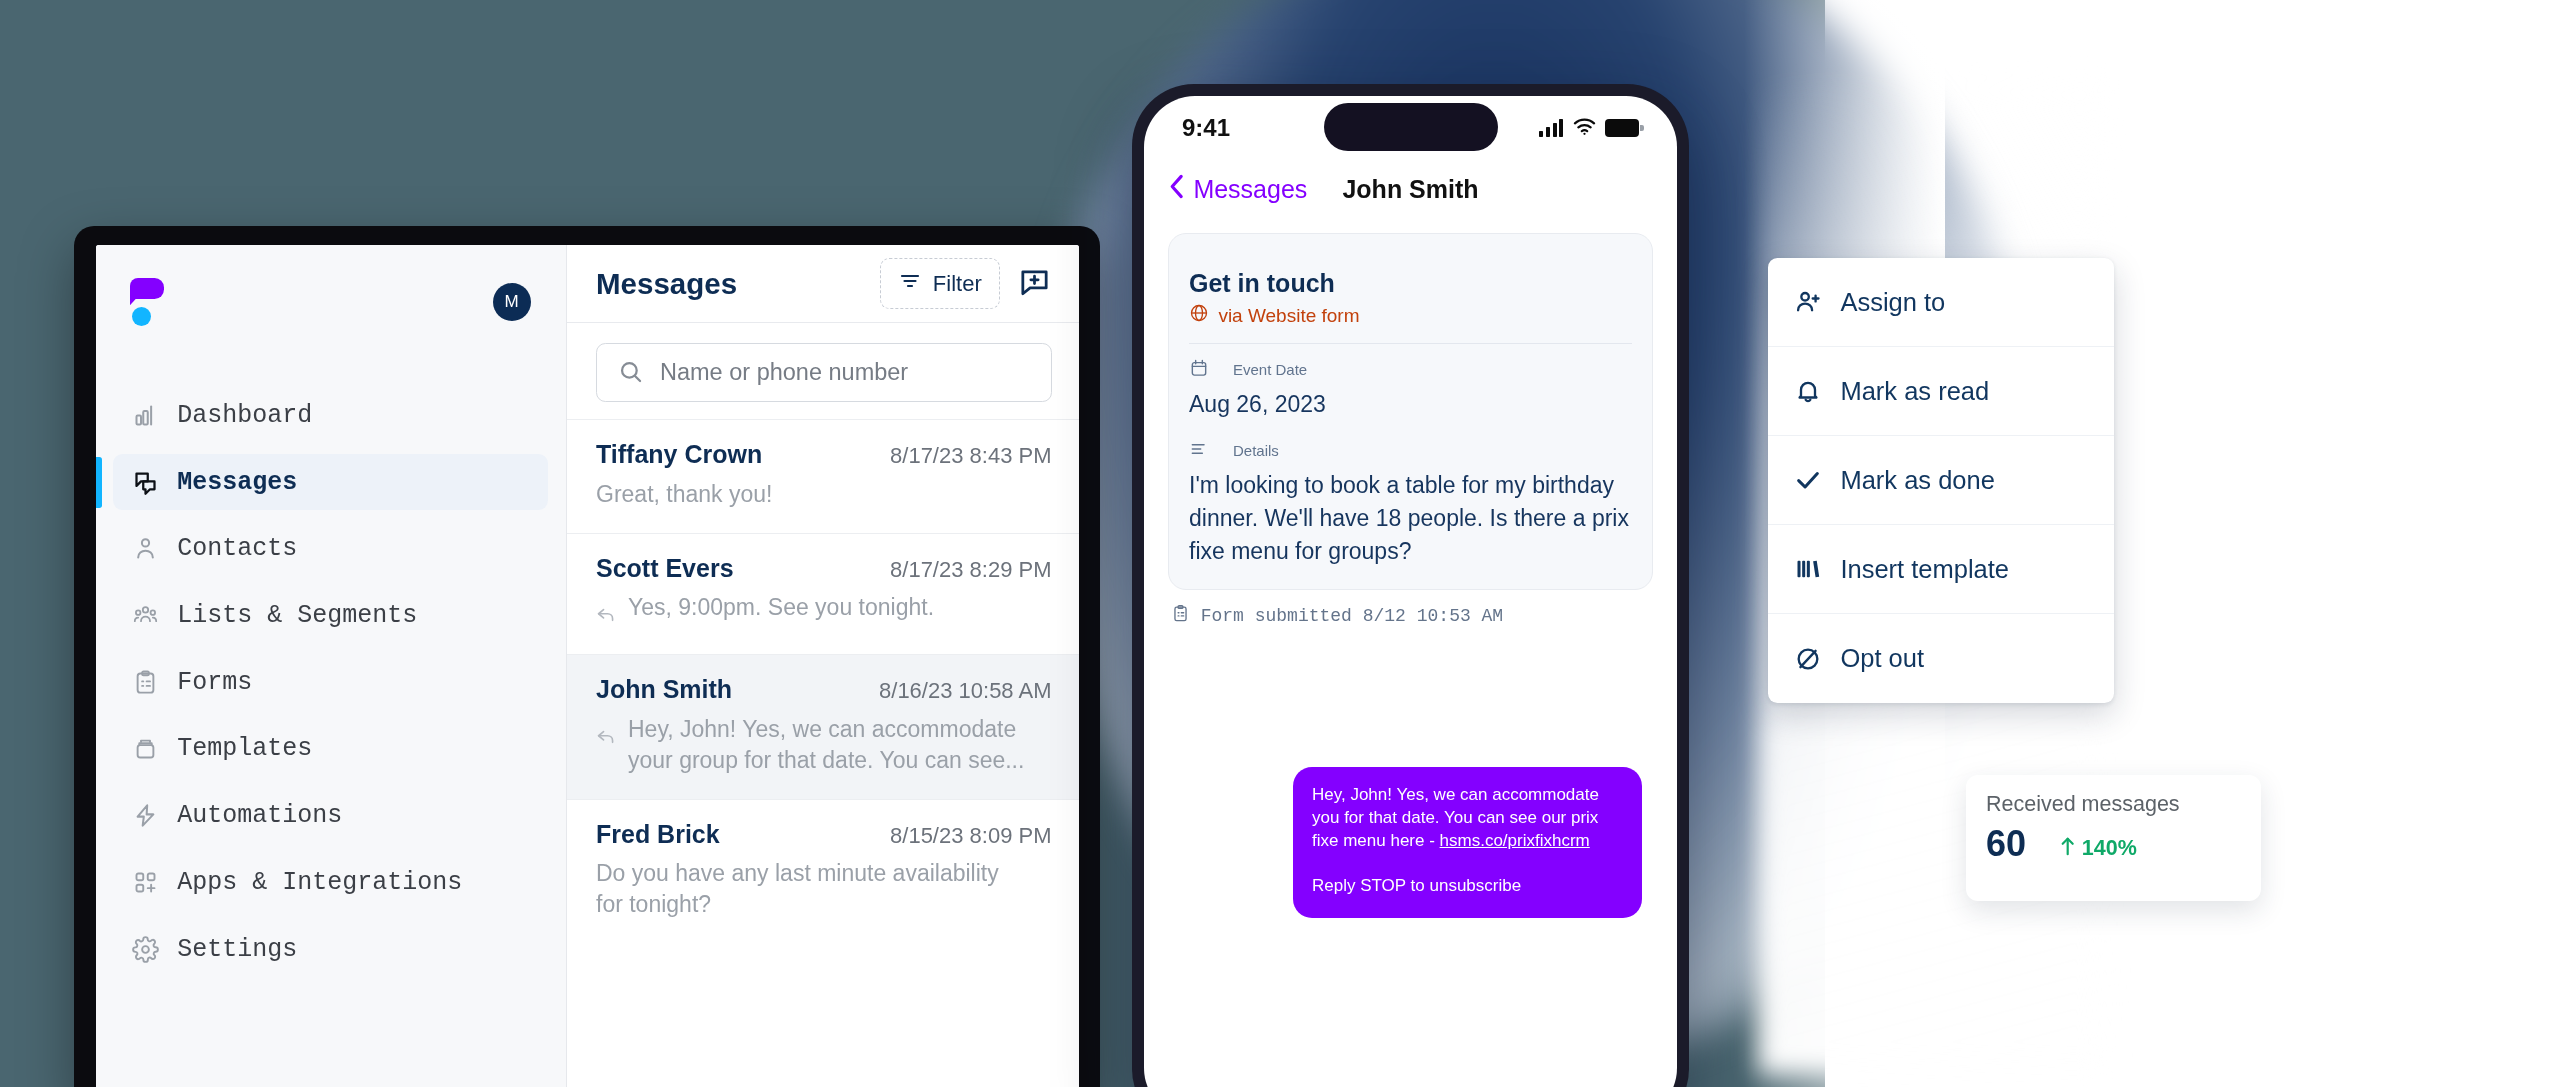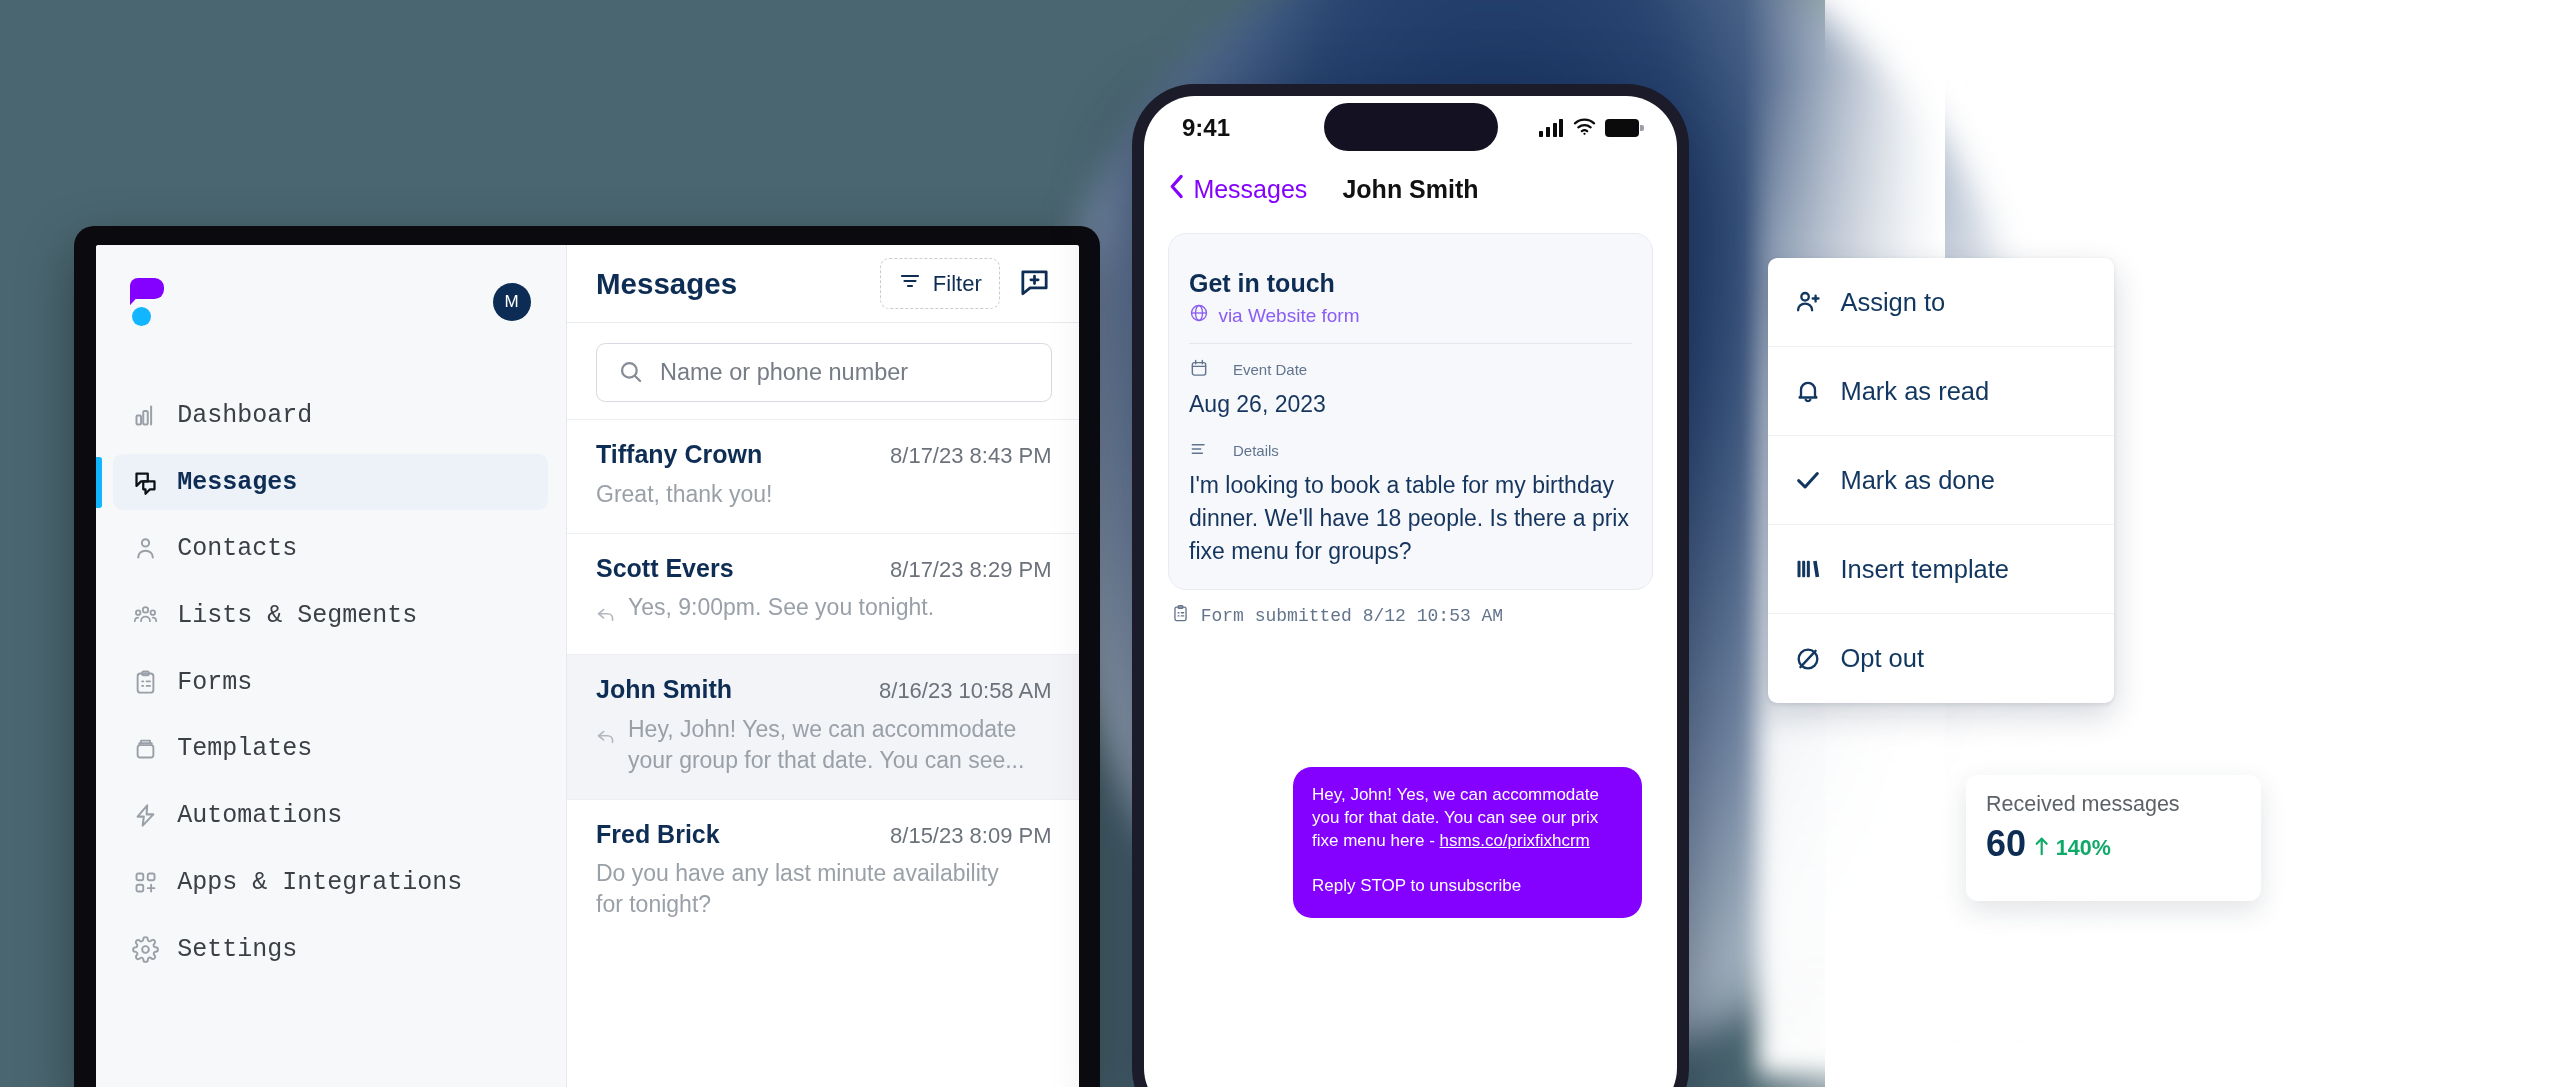--- a/index.html
+++ b/index.html
@@ -260,21 +260,21 @@
   }
 
   #form-card {
     margin: 14.8px 24px 0 24px;
     background: #f6f8fb;
     border: 0.7px solid #e8ebf0;
     border-radius: 18px;
     padding: 35px 20px 20px 20px;
   }
   .fc-title { font-size: 25px; font-weight: 700; color: #0e2d54; margin-bottom: 5.4px; }
-  .fc-via { display:flex; align-items:center; gap: 9.4px; color:#8b5cf6; font-size:19px; }
+  .fc-via { display:flex; align-items:center; gap: 9.4px; color:#c2410c; font-size:19px; }
   .fc-divider { height:0.7px; background:#e3e7ee; margin: 14.8px 0 14.8px 0; }
   .fc-label { display:flex; align-items:center; gap:24px; color:#61748e; font-size:15px; margin-bottom: 6.7px; }
   .fc-value { font-size: 23px; color:#16355e; line-height:1.45; margin-bottom: 17.4px; }
   .fc-value.last { margin-bottom: 0; }
 
   #form-submitted {
     display:flex; align-items:center; gap:10.7px;
     margin: 14.8px 0 0 27px;
     color:#64748b; font-size:18px;font-family:Liberation Mono, monospace;
   }
@@ -318,21 +318,21 @@
   #stat-card {
     position: absolute;
     left: 1966px; top: 775px;
     width: 295px; height: 126px;
     background: #ffffff;
     border-radius: 12px;
     box-shadow: 0 9.4px 27px rgba(30,45,70,0.13);
     padding: 17.4px 20px;
   }
   #stat-label { font-size: 21.5px; color: #5c6268; margin-bottom: 5.4px; }
-  #stat-row { display: flex; align-items: baseline; gap: 7px; }
+  #stat-row { display: flex; align-items: baseline; gap: 33px; }
   #stat-value { font-size: 36px; font-weight: 700; color: #0e2d54; }
   #stat-delta { display:flex; align-items:center; gap:5.4px; font-size:21.5px; font-weight:700; color:#0fa968; }
 </style>
 </head>
 <body>
 
 <div id="scene">
 
   <div class="bg-white-right"></div>
   <div class="bg-blue-glow"></div>

